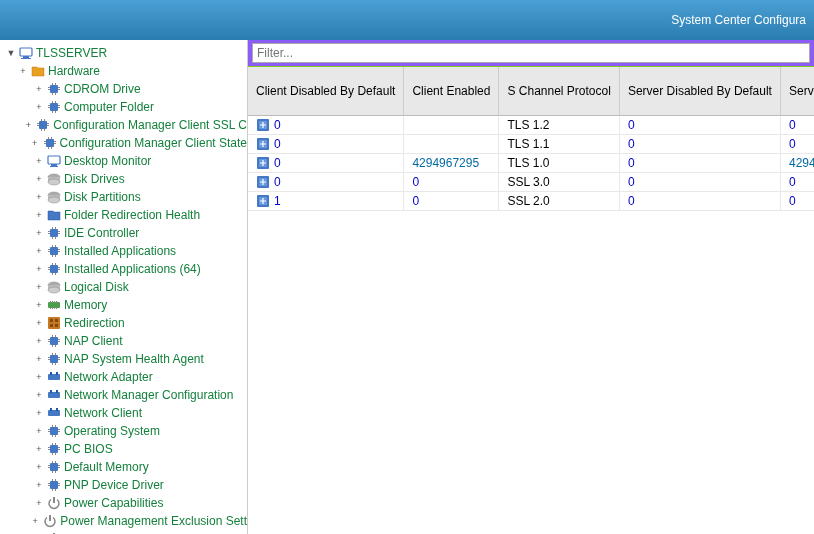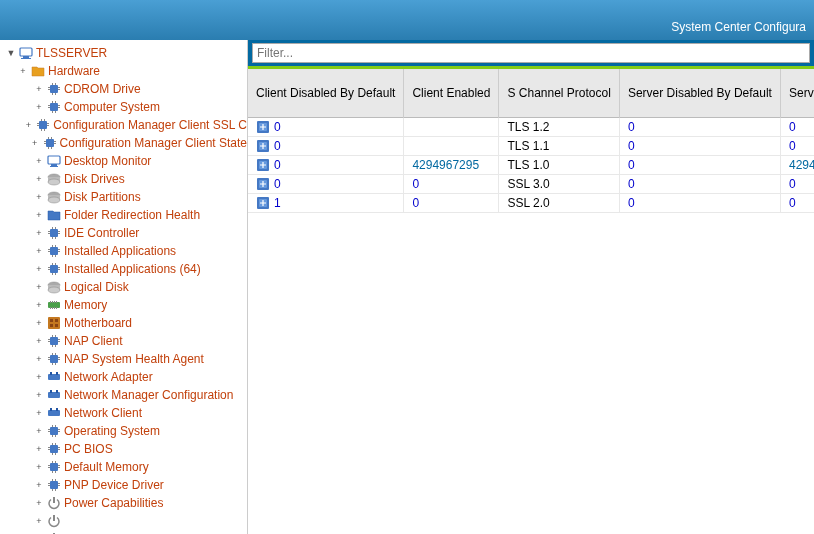--- a/index.html
+++ b/index.html
@@ -16,21 +16,21 @@
     
     #title-bar {
       background: linear-gradient(to bottom, #4a9fd4, #2a7db0);
       color: #fff;
       padding: 20px 8px;
       font-size: 12px;
       font-weight: normal;
       text-align: right;
       height: 22px;
       display: flex;
-      align-items: flex-start;
+      align-items: center;
       justify-content: flex-end;
     }
     
     #main {
       display: flex;
       flex: 1;
       overflow: hidden;
     }
     
     #left-panel {
@@ -70,37 +70,37 @@
       width: 16px;
       height: 16px;
       display: inline-flex;
       align-items: center;
       justify-content: center;
       flex-shrink: 0;
       margin-right: 2px;
     }
     .tree-label {
       font-size: 12px;
-      color: #c2410c;
+      color: #15803d;
     }
     
     .icon-computer { color: #4478c4; }
 
     
     #right-panel {
       flex: 1;
       display: flex;
       flex-direction: column;
       overflow: hidden;
     }
     
     #filter-bar {
       padding: 3px 4px;
-      border-bottom: 3px solid #84cc16;
-      background: #0369a1;
+      border-bottom: 1px solid #84cc16;
+      background: #8b5cf6;
     }
     #filter-input {
       width: 100%;
       border: 1px solid #aaa;
       padding: 2px 4px;
       font-size: 12px;
       color: #999;
     }
     
     #table-area {
@@ -207,21 +207,21 @@
                 <rect x="1" y="5" width="2" height="1" fill="#888"></rect>
                 <rect x="1" y="7" width="2" height="1" fill="#888"></rect>
                 <rect x="11" y="5" width="2" height="1" fill="#888"></rect>
                 <rect x="11" y="7" width="2" height="1" fill="#888"></rect>
                 <rect x="5" y="1" width="1" height="2" fill="#888"></rect>
                 <rect x="8" y="1" width="1" height="2" fill="#888"></rect>
                 <rect x="5" y="11" width="1" height="2" fill="#888"></rect>
                 <rect x="8" y="11" width="1" height="2" fill="#888"></rect>
               </svg>
             </span>
-            <span class="tree-label">Computer System</span>
+            <span class="tree-label">Computer Folder</span>
           </div>
           <div class="tree-item">
             <span class="tree-indent" style="width: 32px;"></span>
             <span class="expand-icon">+</span>
             <span class="tree-icon">
               <svg width="14" height="14" viewBox="0 0 14 14">
                 <rect x="3" y="3" width="8" height="8" fill="#4478c4" rx="1"></rect>
                 <rect x="1" y="5" width="2" height="1" fill="#888"></rect>
                 <rect x="1" y="7" width="2" height="1" fill="#888"></rect>
                 <rect x="11" y="5" width="2" height="1" fill="#888"></rect>
@@ -387,21 +387,21 @@
             <span class="expand-icon">+</span>
             <span class="tree-icon">
               <svg width="14" height="14" viewBox="0 0 14 14">
                 <rect x="1" y="1" width="12" height="12" fill="#c47820" rx="1"></rect>
                 <rect x="3" y="3" width="3" height="3" fill="#8B4513"></rect>
                 <rect x="8" y="3" width="3" height="3" fill="#8B4513"></rect>
                 <rect x="3" y="8" width="3" height="3" fill="#8B4513"></rect>
                 <rect x="8" y="8" width="3" height="3" fill="#8B4513"></rect>
               </svg>
             </span>
-            <span class="tree-label">Motherboard</span>
+            <span class="tree-label">Redirection</span>
           </div>
           <div class="tree-item">
             <span class="tree-indent" style="width: 32px;"></span>
             <span class="expand-icon">+</span>
             <span class="tree-icon">
               <svg width="14" height="14" viewBox="0 0 14 14">
                 <rect x="3" y="3" width="8" height="8" fill="#4478c4" rx="1"></rect>
                 <rect x="1" y="5" width="2" height="1" fill="#888"></rect>
                 <rect x="1" y="7" width="2" height="1" fill="#888"></rect>
                 <rect x="11" y="5" width="2" height="1" fill="#888"></rect>
@@ -553,20 +553,21 @@
           </div>
           <div class="tree-item">
             <span class="tree-indent" style="width: 32px;"></span>
             <span class="expand-icon">+</span>
             <span class="tree-icon">
               <svg width="14" height="14" viewBox="0 0 14 14">
                 <path d="M7 1 L7 7" stroke="#888" stroke-width="2"></path>
                 <path d="M4 3.5 A5 5 0 1 0 10 3.5" fill="none" stroke="#888" stroke-width="1.5"></path>
               </svg>
             </span>
+            <span class="tree-label">Power Management Exclusion Sett</span>
           </div>
           <div class="tree-item">
             <span class="tree-indent" style="width: 32px;"></span>
             <span class="expand-icon">+</span>
             <span class="tree-icon">
               <svg width="14" height="14" viewBox="0 0 14 14">
                 <path d="M7 1 L7 7" stroke="#888" stroke-width="2"></path>
                 <path d="M4 3.5 A5 5 0 1 0 10 3.5" fill="none" stroke="#888" stroke-width="1.5"></path>
               </svg>
             </span>

